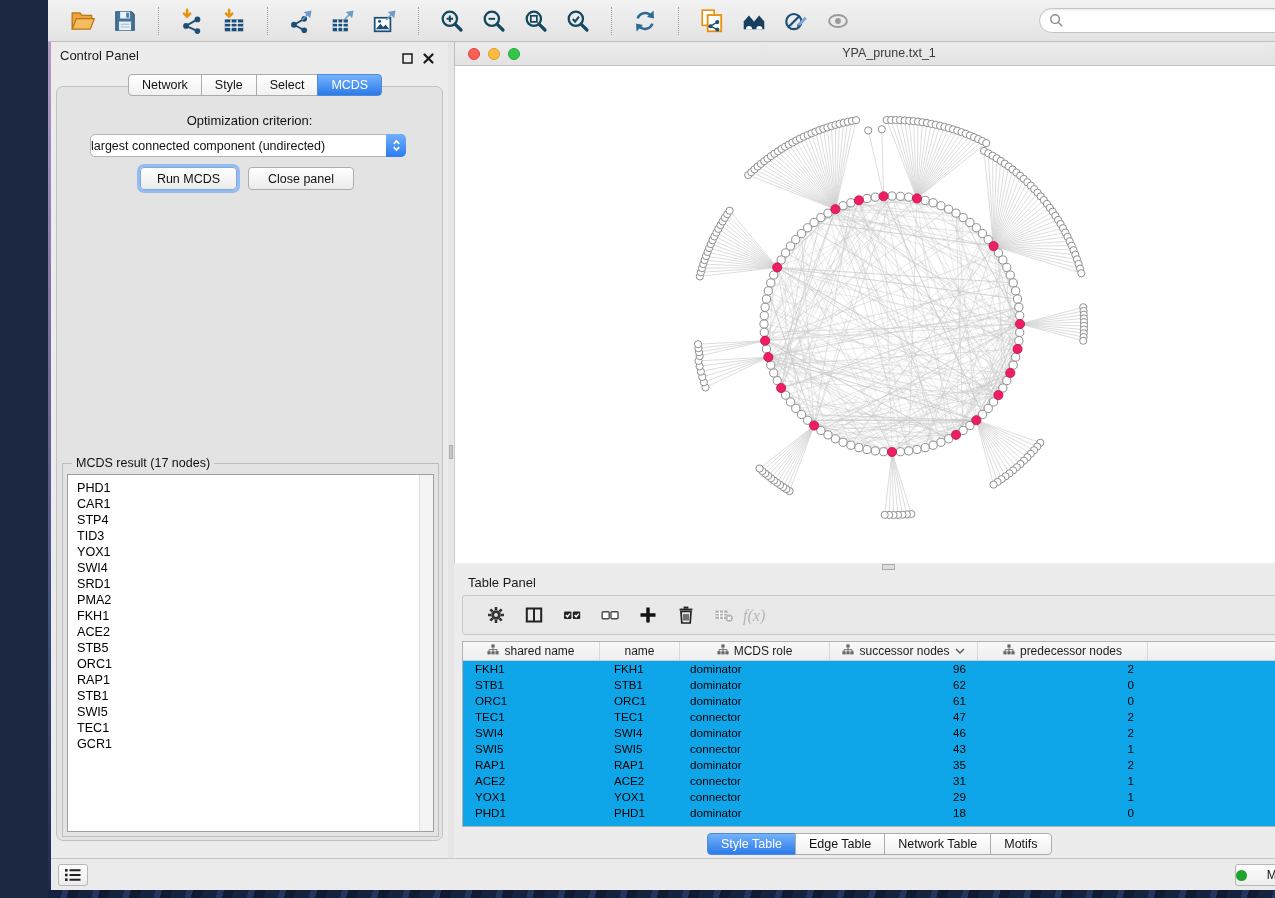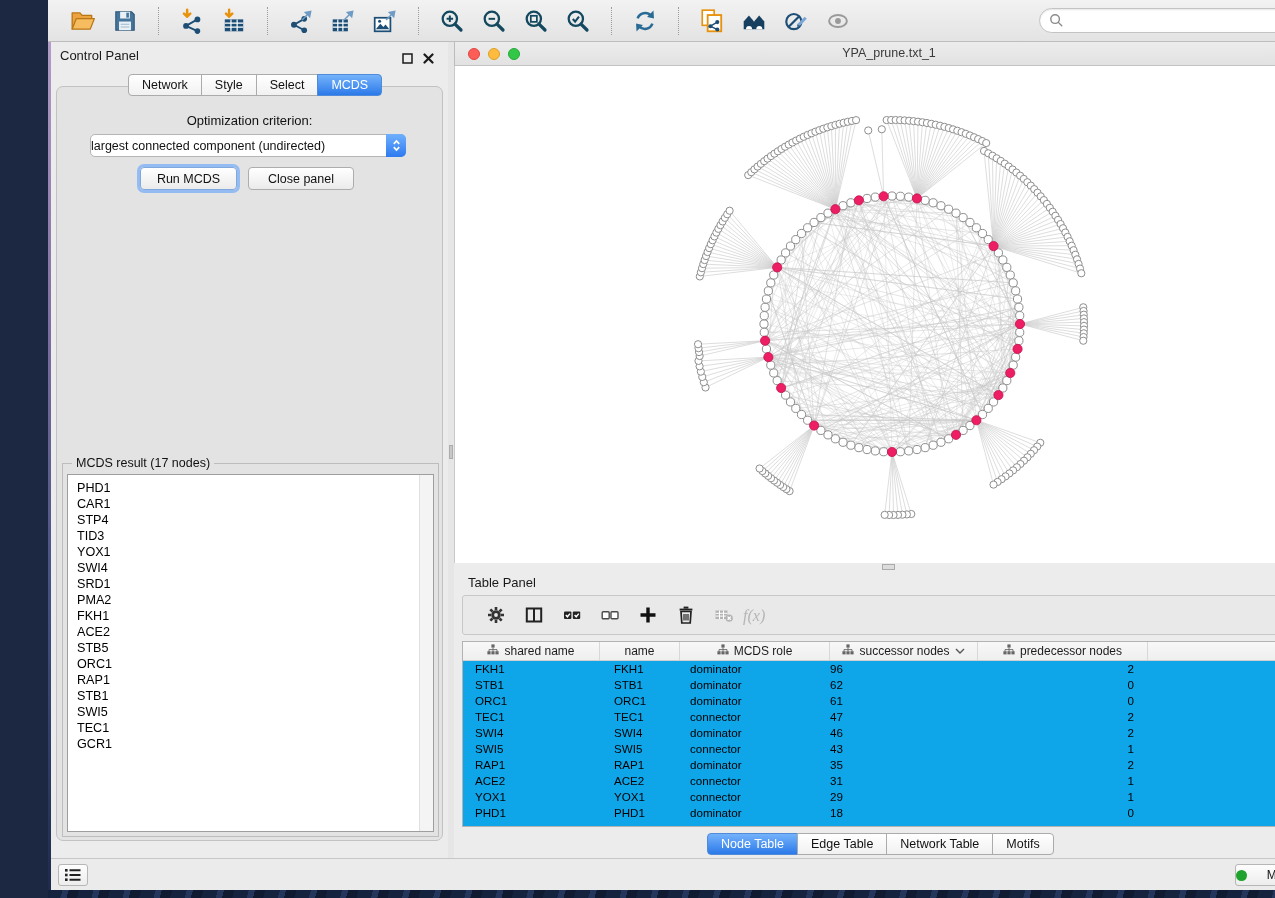--- a/index.html
+++ b/index.html
@@ -77,21 +77,21 @@
   .thead{display:flex;height:19px;background:linear-gradient(#f8f8f8,#efefef);border-bottom:1px solid #cfcfcf;}
   .th{display:flex;align-items:center;justify-content:center;gap:5px;font-size:12px;color:#1c1c1c;
       border-right:1px solid #d8d8d8;height:100%;}
   .c0{width:137px;}.c1{width:80px;}.c2{width:150px;}.c3{width:148px;}.c4{width:170px;}
   .th.fill{flex:1;border-right:none;}
   .trow{display:flex;height:16px;align-items:center;}
   .tcell{font-size:11.6px;color:#000;height:16px;line-height:16px;}
   .tcell.c0{padding-left:12px;}
   .tcell.c1{padding-left:14px;}
   .tcell.c2{padding-left:10px;}
-  .tcell.c3{text-align:left;padding-right:12px;}
+  .tcell.c3{text-align:right;padding-right:12px;}
   .tcell.c4{text-align:right;padding-right:14px;}
   .tp-scroll{position:absolute;right:1px;top:20px;bottom:1px;width:13px;background:#fbfbfb;border-left:1px solid #e6e6e6;}
   .tp-thumb{position:absolute;left:1.5px;top:4px;width:9px;height:90px;background:#b7b7b7;border-radius:5px;}
   .tp-tabs{position:absolute;left:253px;top:262px;}
   
   .statusbar{position:absolute;left:0;top:858px;width:1275px;height:32px;background:#ebebeb;border-top:1px solid #c6c6c6;}
   .st-btn{position:absolute;top:5px;height:22px;border:1px solid #b6b6b6;border-radius:3px;
           background:linear-gradient(#fdfdfd,#ededed);display:flex;align-items:center;justify-content:center;gap:20px;
           font-size:12px;color:#111;}
   .st-menu{left:10px;width:30px;}
@@ -1246,21 +1246,21 @@
             <span class="tcell c2">dominator</span>
             <span class="tcell c3">18</span>
             <span class="tcell c4">0</span>
           </div>
         </div>
       <div class="tp-scroll">
           <div class="tp-thumb"></div>
         </div>
     </div>
     <div class="tp-tabs seg">
-      <div class="sbtn selected">Node Table</div>
+      <div class="sbtn selected">Style Table</div>
       <div class="sbtn">Edge Table</div>
       <div class="sbtn">Network Table</div>
       <div class="sbtn">Motifs</div>
     </div>
   </div>
 
   <div class="statusbar">
     <div class="st-btn st-menu">
       <svg viewBox="0 0 18 14" width="18" height="14">
           <rect x="1" y="1" width="2.6" height="2.6" fill="#222"></rect>

